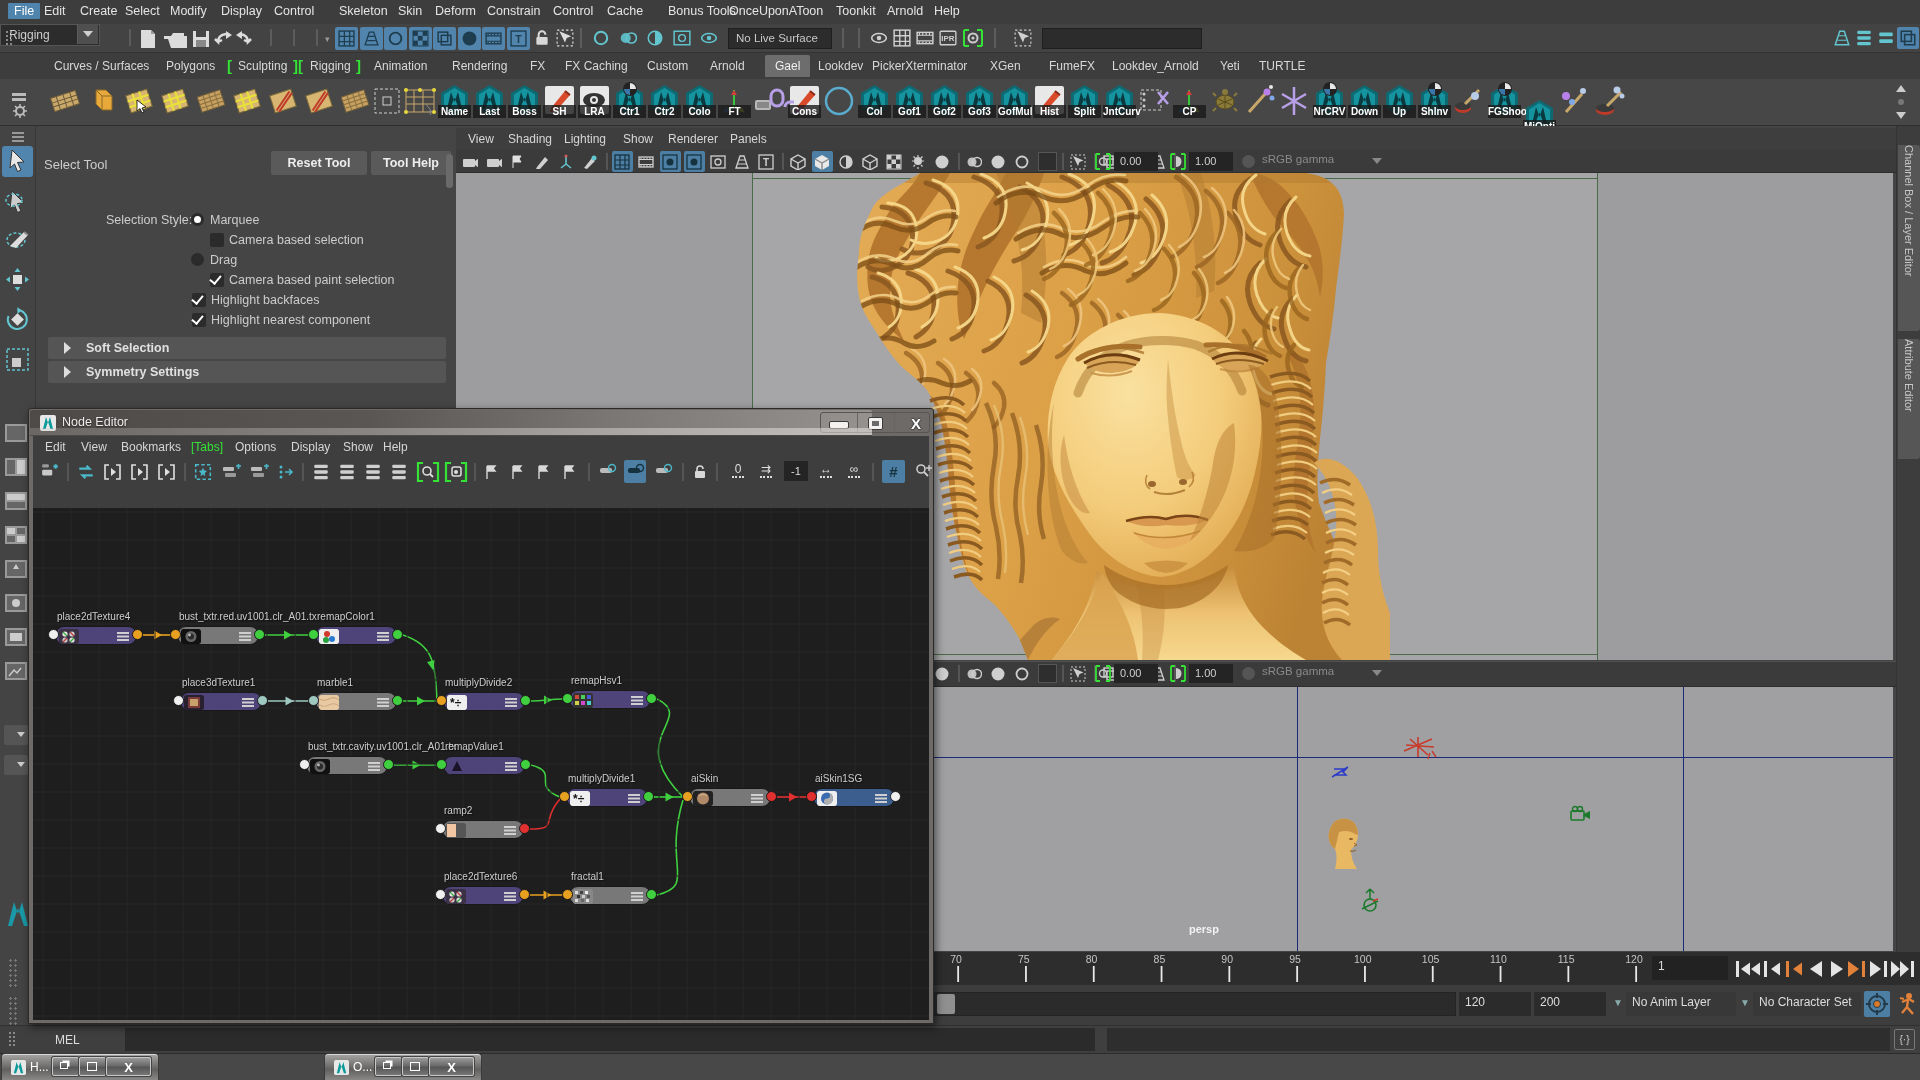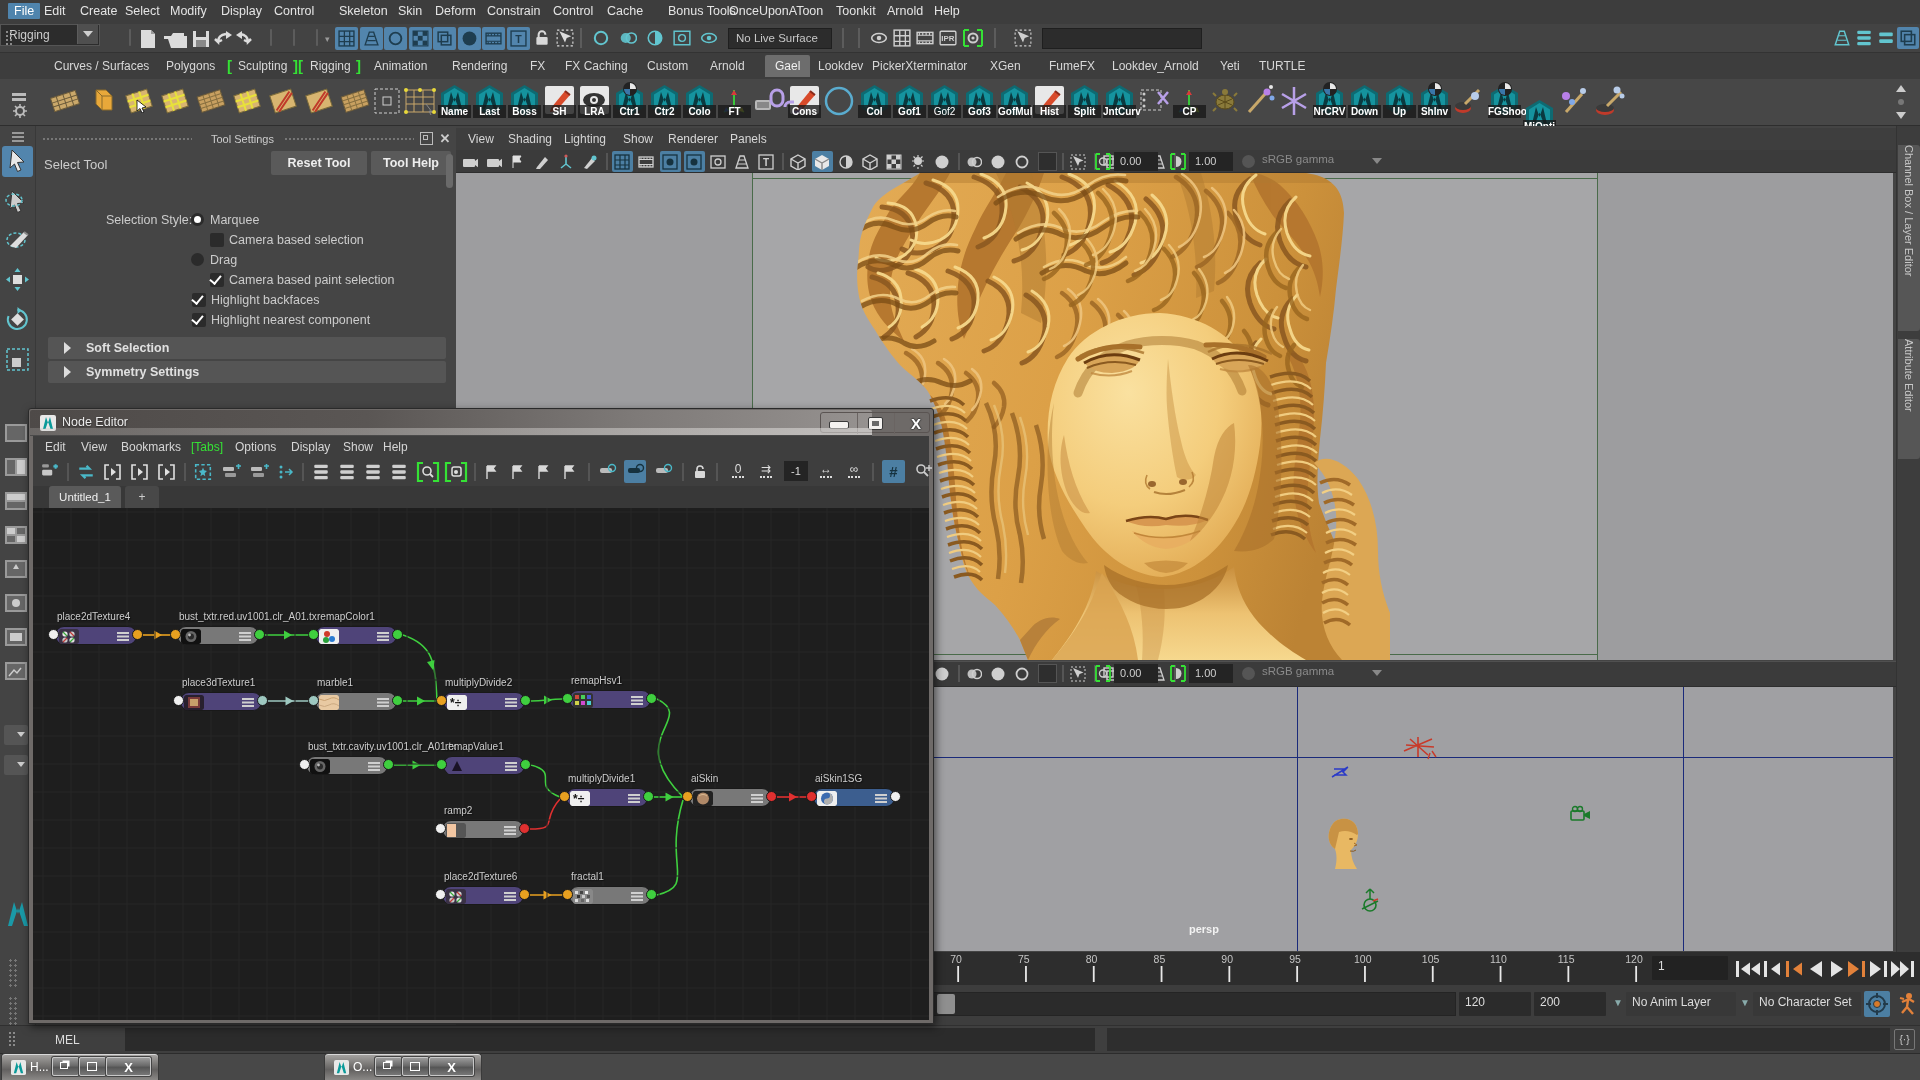--- a/index.html
+++ b/index.html
@@ -460,21 +460,21 @@
         </svg><div style="position:absolute;left:0;right:0;bottom:0;height:13px;background:rgba(25,25,25,0.8);color:#fff;font-size:10px;text-align:center;line-height:13px;font-weight:bold;">Col</div></div>
       <div style="position: absolute; left: 893px; top: 5px; width: 33px; height: 34px;"><svg width="33" height="34" viewBox="0 0 33 34">
           <path d="M16.5 1 L30 9 V24 L16.5 32 L3 24 V9 Z" fill="#0e6a72"></path>
           <path d="M16.5 4 L27 10.5 V22.5 L16.5 29 L6 22.5 V10.5 Z" fill="#15939e"></path>
           <path d="M9 25 L13 8 L16.5 18 L20 8 L24 25 L21 25 L16.5 13.5 L12 25 Z" fill="#0a3a40"></path>
         </svg><div style="position:absolute;left:0;right:0;bottom:0;height:13px;background:rgba(25,25,25,0.8);color:#fff;font-size:10px;text-align:center;line-height:13px;font-weight:bold;">Gof1</div></div>
       <div style="position: absolute; left: 928px; top: 5px; width: 33px; height: 34px;"><svg width="33" height="34" viewBox="0 0 33 34">
           <path d="M16.5 1 L30 9 V24 L16.5 32 L3 24 V9 Z" fill="#0e6a72"></path>
           <path d="M16.5 4 L27 10.5 V22.5 L16.5 29 L6 22.5 V10.5 Z" fill="#15939e"></path>
           <path d="M9 25 L13 8 L16.5 18 L20 8 L24 25 L21 25 L16.5 13.5 L12 25 Z" fill="#0a3a40"></path>
-        </svg><div style="position:absolute;left:0;right:0;bottom:0;height:13px;background:rgba(25,25,25,0.8);color:#fff;font-size:10px;text-align:center;line-height:13px;font-weight:normal;">Gof2</div></div>
+        </svg><div style="position:absolute;left:0;right:0;bottom:0;height:13px;background:rgba(25,25,25,0.8);color:#fff;font-size:10px;text-align:center;line-height:13px;font-weight:bold;">Gof2</div></div>
       <div style="position: absolute; left: 963px; top: 5px; width: 33px; height: 34px;"><svg width="33" height="34" viewBox="0 0 33 34">
           <path d="M16.5 1 L30 9 V24 L16.5 32 L3 24 V9 Z" fill="#0e6a72"></path>
           <path d="M16.5 4 L27 10.5 V22.5 L16.5 29 L6 22.5 V10.5 Z" fill="#15939e"></path>
           <path d="M9 25 L13 8 L16.5 18 L20 8 L24 25 L21 25 L16.5 13.5 L12 25 Z" fill="#0a3a40"></path>
         </svg><div style="position:absolute;left:0;right:0;bottom:0;height:13px;background:rgba(25,25,25,0.8);color:#fff;font-size:10px;text-align:center;line-height:13px;font-weight:bold;">Gof3</div></div>
       <div style="position: absolute; left: 998px; top: 5px; width: 33px; height: 34px;"><svg width="33" height="34" viewBox="0 0 33 34">
           <path d="M16.5 1 L30 9 V24 L16.5 32 L3 24 V9 Z" fill="#0e6a72"></path>
           <path d="M16.5 4 L27 10.5 V22.5 L16.5 29 L6 22.5 V10.5 Z" fill="#15939e"></path>
           <path d="M9 25 L13 8 L16.5 18 L20 8 L24 25 L21 25 L16.5 13.5 L12 25 Z" fill="#0a3a40"></path>
         </svg><div style="position:absolute;left:0;right:0;bottom:0;height:13px;background:rgba(25,25,25,0.8);color:#fff;font-size:10px;text-align:center;line-height:13px;font-weight:bold;">GofMul</div></div>
@@ -673,29 +673,20 @@
       <div style="position: absolute; left: 4px; top: 629px; width: 24px; height: 20px; background: rgb(85, 85, 85); border-radius: 2px;">
         <div style="position:absolute;right:3px;top:7px;border-left:4px solid transparent;border-right:4px solid transparent;border-top:5px solid #ccc;"></div>
       </div>
       <div style="position: absolute; left: 8px; top: 832px; width: 10px; height: 30px; background-image: radial-gradient(circle, rgb(119, 119, 119) 1px, transparent 1.2px); background-size: 5px 5px;"></div>
       <div style="position: absolute; left: 8px; top: 870px; width: 10px; height: 30px; background-image: radial-gradient(circle, rgb(119, 119, 119) 1px, transparent 1.2px); background-size: 5px 5px;"></div>
       <div style="position: absolute; left: 4px; top: 772px; width: 28px; height: 30px;"><svg width="28" height="30" viewBox="0 0 28 30">
           <path d="M4 28 L10 4 L14 16 L18 4 L24 28 L20 28 L14 10 L8 28 Z" fill="#1a9aa8"></path>
         </svg></div>
     </div>
 <div id="toolset" class="abs">
-  <div id="tshead">
-        <div style="position:absolute;left:6px;top:9px;width:150px;height:5px;background-image:radial-gradient(circle,#777 1px,transparent 1.2px);background-size:4px 4px;"></div>
-        <span style="position:absolute;left:175px;top:5px;">Tool Settings</span>
-        <div style="position:absolute;left:248px;top:9px;width:130px;height:5px;background-image:radial-gradient(circle,#777 1px,transparent 1.2px);background-size:4px 4px;"></div>
-        <div style="position:absolute;right:24px;top:4px;width:13px;height:13px;border:1.5px solid #bbb;">
-          <div style="position:absolute;left:2px;top:2px;width:5px;height:5px;border:1.5px solid #bbb;"></div>
-        </div>
-        <div style="position:absolute;right:5px;top:4px;width:14px;height:14px;color:#ccc;font-size:13px;font-weight:bold;line-height:14px;text-align:center;">✕</div>
-      </div>
   <span class="tslbl" style="left:8px;top:31px;font-size:13px;">Select Tool</span>
   <div class="tsbtn" style="left:235px;width:96px;">Reset Tool</div>
   <div class="tsbtn" style="left:335px;width:80px;">Tool Help</div>
   <div style="position:absolute;right:3px;top:28px;width:7px;height:34px;background:#6a6a6a;border-radius:4px;"></div>
   <span class="tslbl" style="left:70px;top:87px;">Selection Style:</span>
   <div class="radio on" style="left:155px;top:87px;"></div>
       <span class="tslbl" style="left:174px;top:87px;">Marquee</span>
   <div class="cb" style="left:174px;top:107px;"></div>
       <span class="tslbl" style="left:193px;top:107px;">Camera based selection</span>
   <div class="radio" style="left:155px;top:127px;"></div>
@@ -1661,24 +1652,20 @@
           <div style="position: absolute; left: 811px; top: 4px; width: 20px; height: 20px; color: rgb(221, 221, 221); font-size: 12px; text-align: center; line-height: 14px;">∞<div style="position:absolute;left:4px;top:13px;width:12px;height:3px;border-bottom:2px dotted #ddd;"></div></div>
           <div style="position: absolute; left: 839px; top: 5px; width: 2px; height: 18px; background: rgb(85, 85, 85);"></div>
           <div style="position: absolute; left: 849px; top: 2px; width: 23px; height: 23px; background: rgb(76, 127, 163); border-radius: 2px;"></div>
           <div style="position: absolute; left: 851px; top: 4px; width: 19px; height: 19px; color: rgb(22, 50, 63); font-size: 15px; font-weight: bold; text-align: center; line-height: 19px;">#</div>
           <div style="position: absolute; left: 881px; top: 4px; width: 20px; height: 20px;"><svg width="20" height="20" viewBox="0 0 20 20">
               <circle cx="7" cy="7" r="4" fill="none" stroke="#ccc" stroke-width="1.6"></circle>
               <path d="M10 10 L14 14" stroke="#ccc" stroke-width="1.8"></path>
               <path d="M12 6 h6 M15 3 v6" stroke="#ccc" stroke-width="1.4"></path>
             </svg></div>
         </div>
-    <div id="netabs">
-      <div style="position:absolute;left:16px;top:0;width:72px;height:22px;background:#5a5a5a;border-radius:3px 3px 0 0;color:#eee;font-size:11.5px;text-align:center;line-height:22px;">Untitled_1</div>
-      <div style="position:absolute;left:92px;top:0;width:34px;height:22px;background:#484848;border-radius:3px 3px 0 0;color:#ccc;font-size:12px;text-align:center;line-height:22px;">+</div>
-    </div>
     <div id="necanvas">
       <svg width="896" height="512" style="position:absolute;left:0;top:0;pointer-events:none;">
             <path d="M110 127 C 122.6 127,125.4 127,138 127" stroke="#e8a020" stroke-width="1.6" fill="none"></path>
             <path d="M121 122.5 L129 127 L121 131.5 z" fill="#e8a020"></path>
             <path d="M232 127 C 251.8 127,256.2 127,276 127" stroke="#3fcf3f" stroke-width="1.6" fill="none"></path>
             <path d="M251 122.5 L259 127 L251 131.5 z" fill="#3fcf3f"></path>
             <path d="M235 193 C 253.45 193,257.55 193,276 193" stroke="#9ec8c0" stroke-width="1.6" fill="none"></path>
             <path d="M252.5 188.5 L260.5 193 L252.5 197.5 z" fill="#9ec8c0"></path>
             <path d="M370 193 C 385.3 193,388.7 193,404 193" stroke="#3fcf3f" stroke-width="1.6" fill="none"></path>
             <path d="M384 188.5 L392 193 L384 197.5 z" fill="#3fcf3f"></path>

